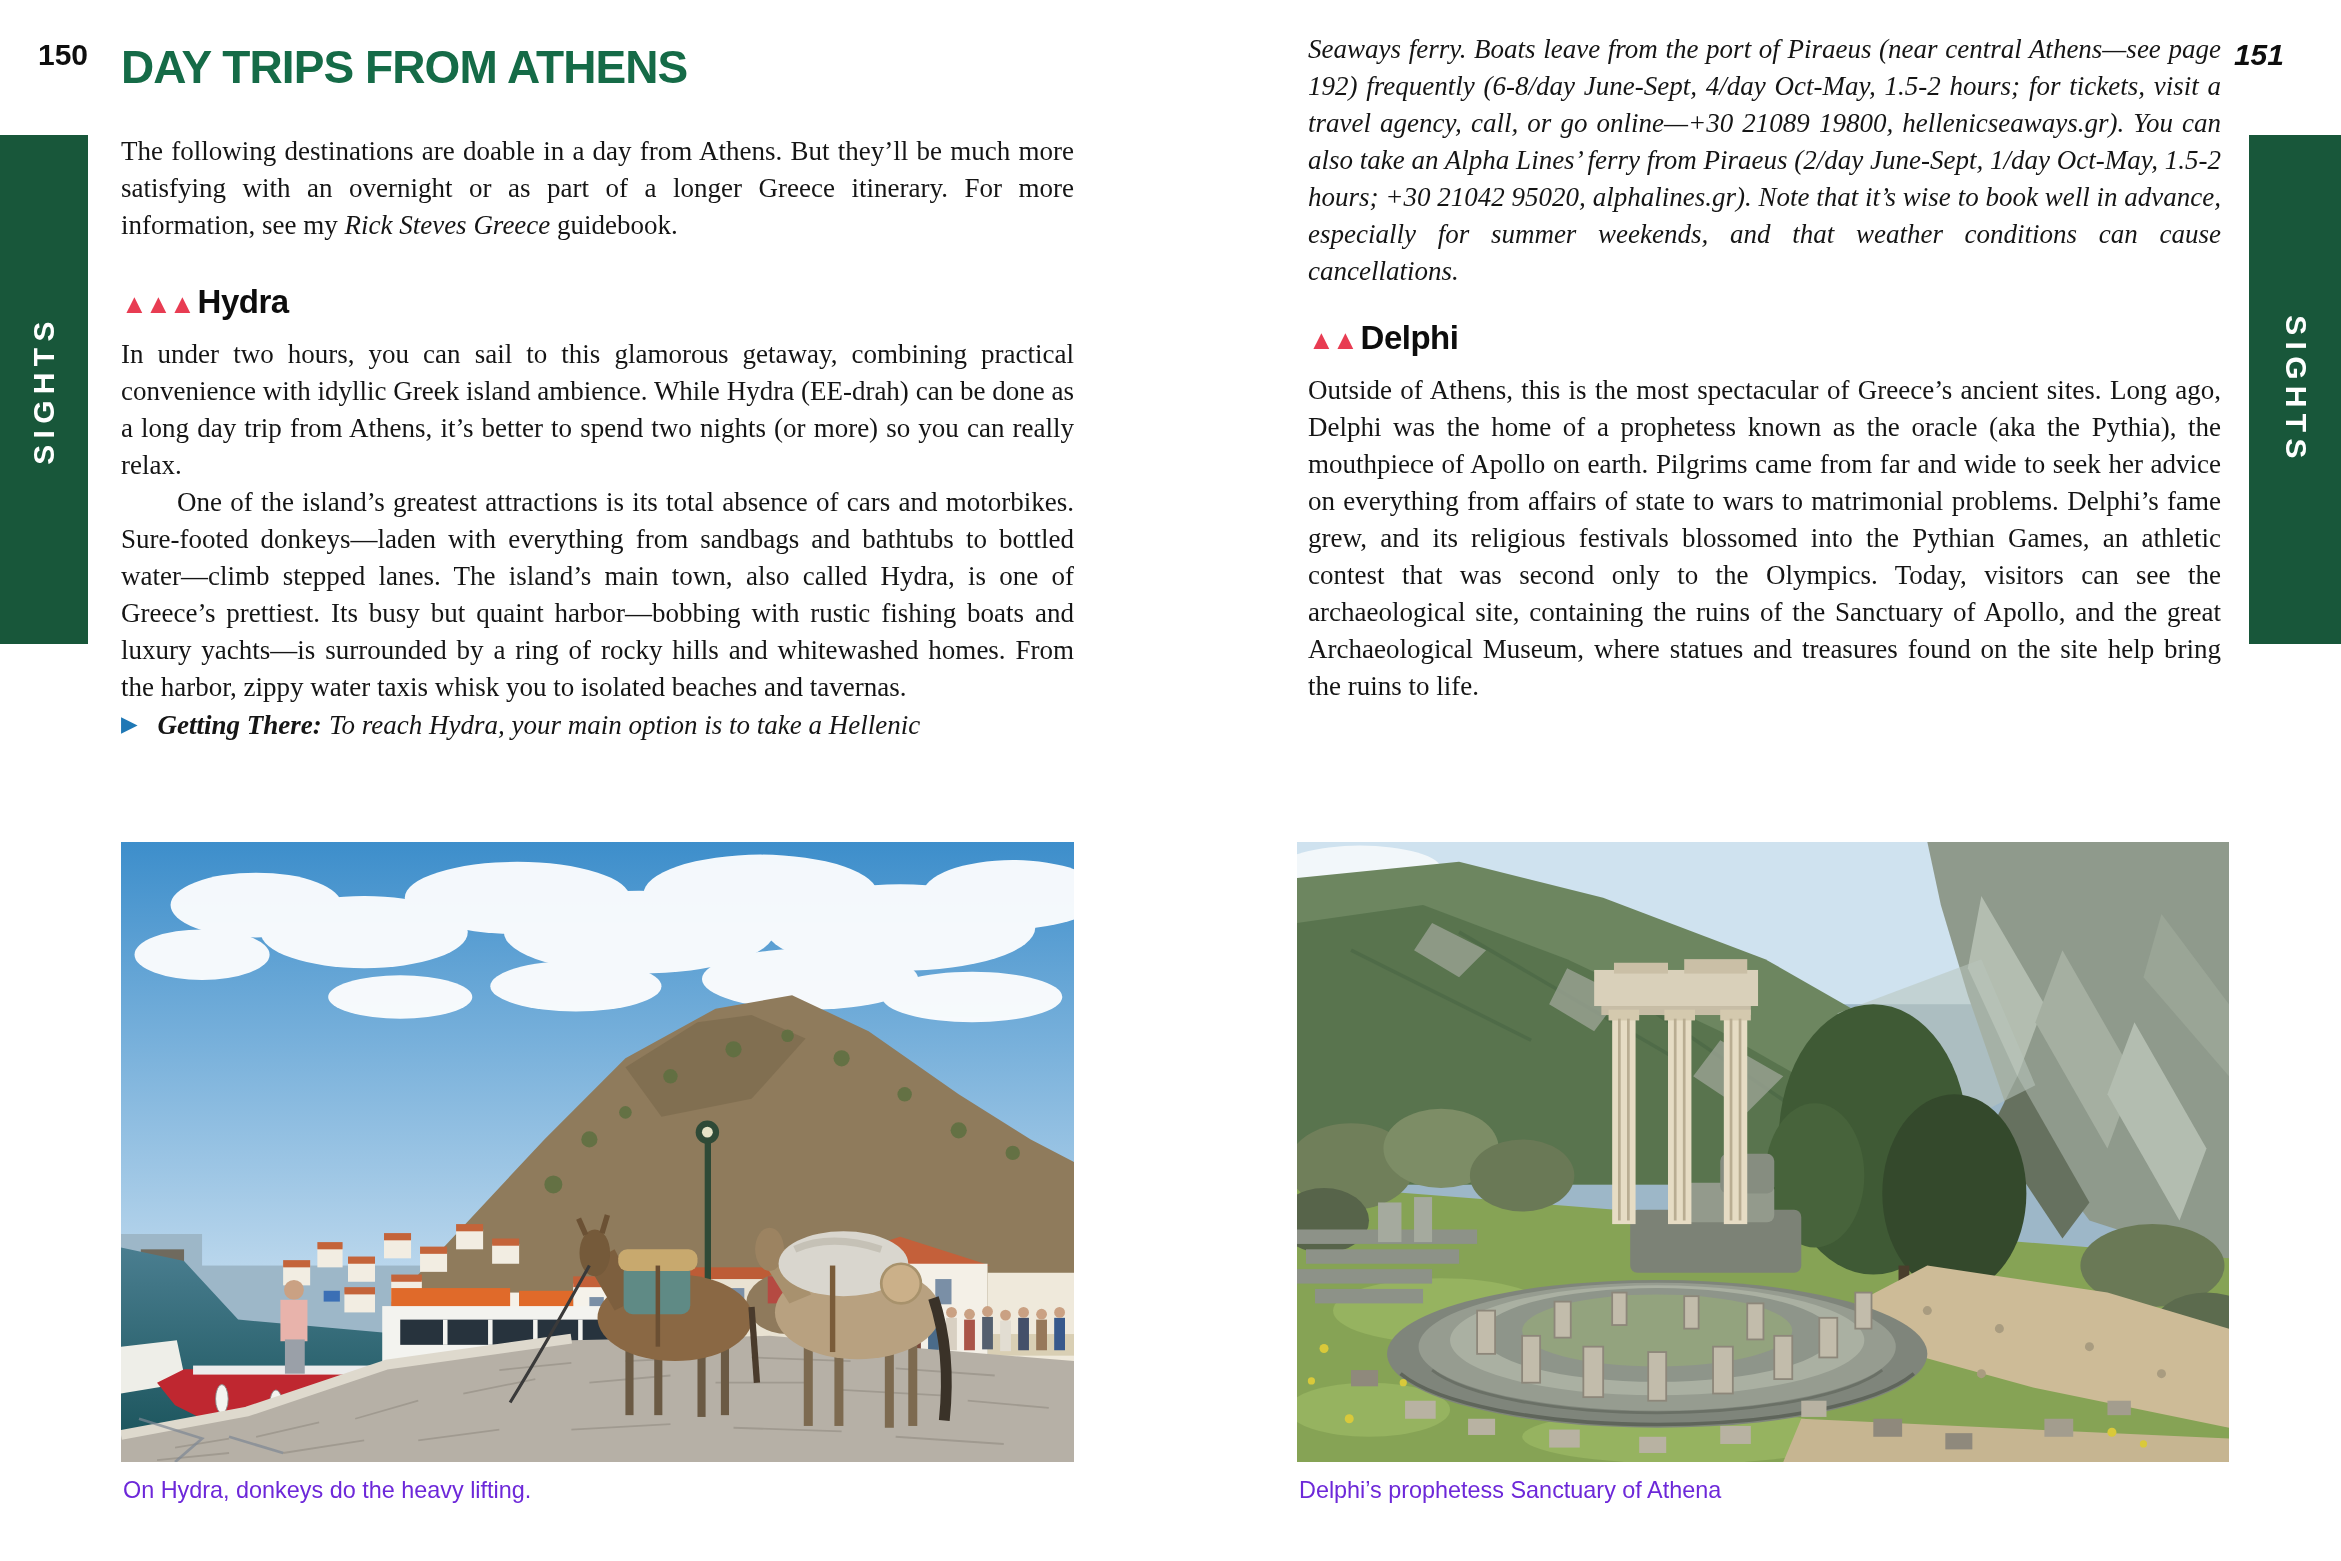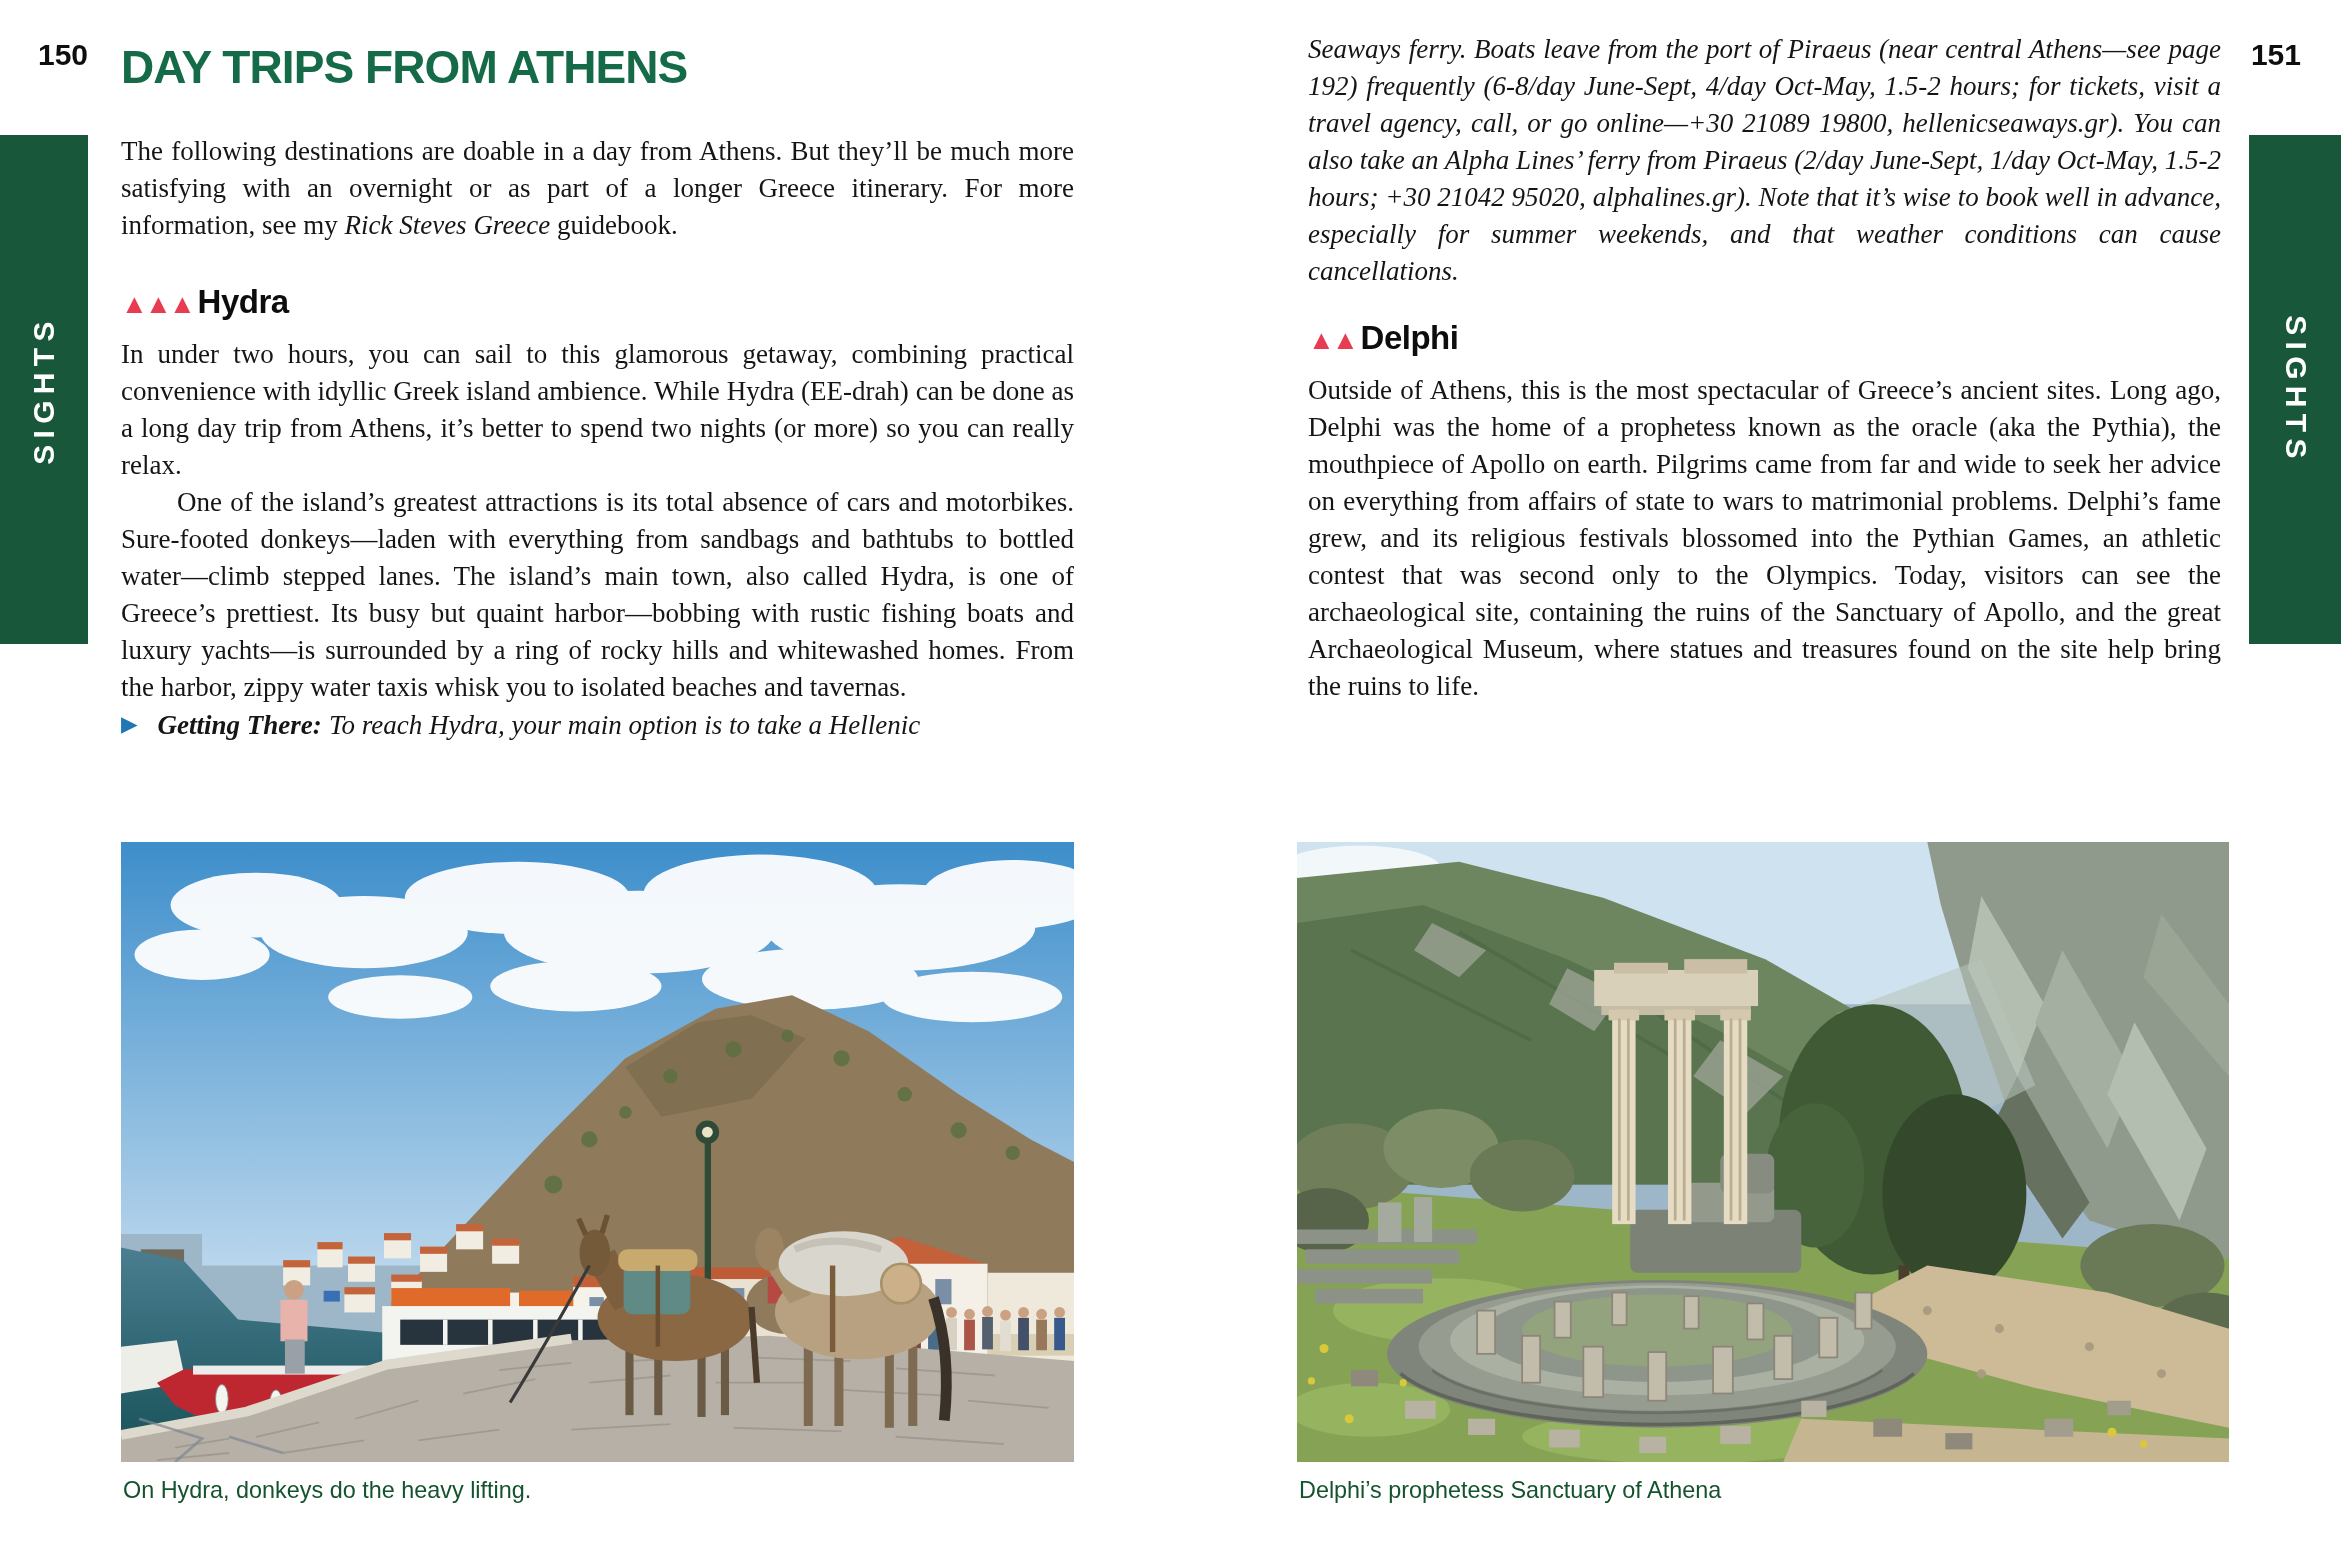--- a/index.html
+++ b/index.html
@@ -2,21 +2,21 @@
 <html style="font-size:14.4px"><head>
 <meta charset="utf-8">
 <style>
   html,body{margin:0;padding:0;background:#ffffff;}
   .spread{position:relative;width:2342px;height:1510px;background:#ffffff;
           font-family:"Liberation Serif",serif;color:#121212;overflow:hidden;}
 
   .pageno{position:absolute;top:38px;font-family:"Liberation Sans",sans-serif;
           font-weight:700;font-size:30px;color:#0e0e0e;}
   .pageno-left{left:38px;}
-  .pageno-right{right:41px;}
+  .pageno-right{right:58px;font-style:italic;}
 
   .title{position:absolute;left:121px;top:40px;margin:0;
          font-family:"Liberation Sans",sans-serif;font-weight:700;font-size:46px;
          letter-spacing:-0.9px;color:#156b47;}
 
   .tab{position:absolute;top:135px;height:509px;background:#18573a;
        display:flex;align-items:center;justify-content:center;}
   .tab-left{left:0;width:88px;}
   .tab-right{right:0;width:93px;}
   .tab-text{color:#ffffff;font-family:"Liberation Sans",sans-serif;font-weight:700;
@@ -38,21 +38,21 @@
   .gt-label{font-weight:700;font-style:italic;}
   .gt-text{font-style:italic;margin-left:7.2px;}
   .ital{font-style:italic;}
 
   .photo{position:absolute;top:842px;height:620px;overflow:hidden;background:#9db7c8;}
   .photo-left{left:121px;width:953px;}
   .photo-right{left:1297px;width:932px;}
   .photo svg{display:block;width:100%;height:100%;}
 
   .caption{position:absolute;top:1477px;font-family:"Liberation Sans",sans-serif;
-           font-size:23.4px;color:#14532d;}
+           font-size:23.4px;color:#6d28d9;}
   .caption-left{left:123px;}
   .caption-right{left:1299px;}
 </style>
 </head>
 <body>
 
 <div class="spread">
 
   <div class="pageno pageno-left">150</div>
   <div class="pageno pageno-right">151</div>

